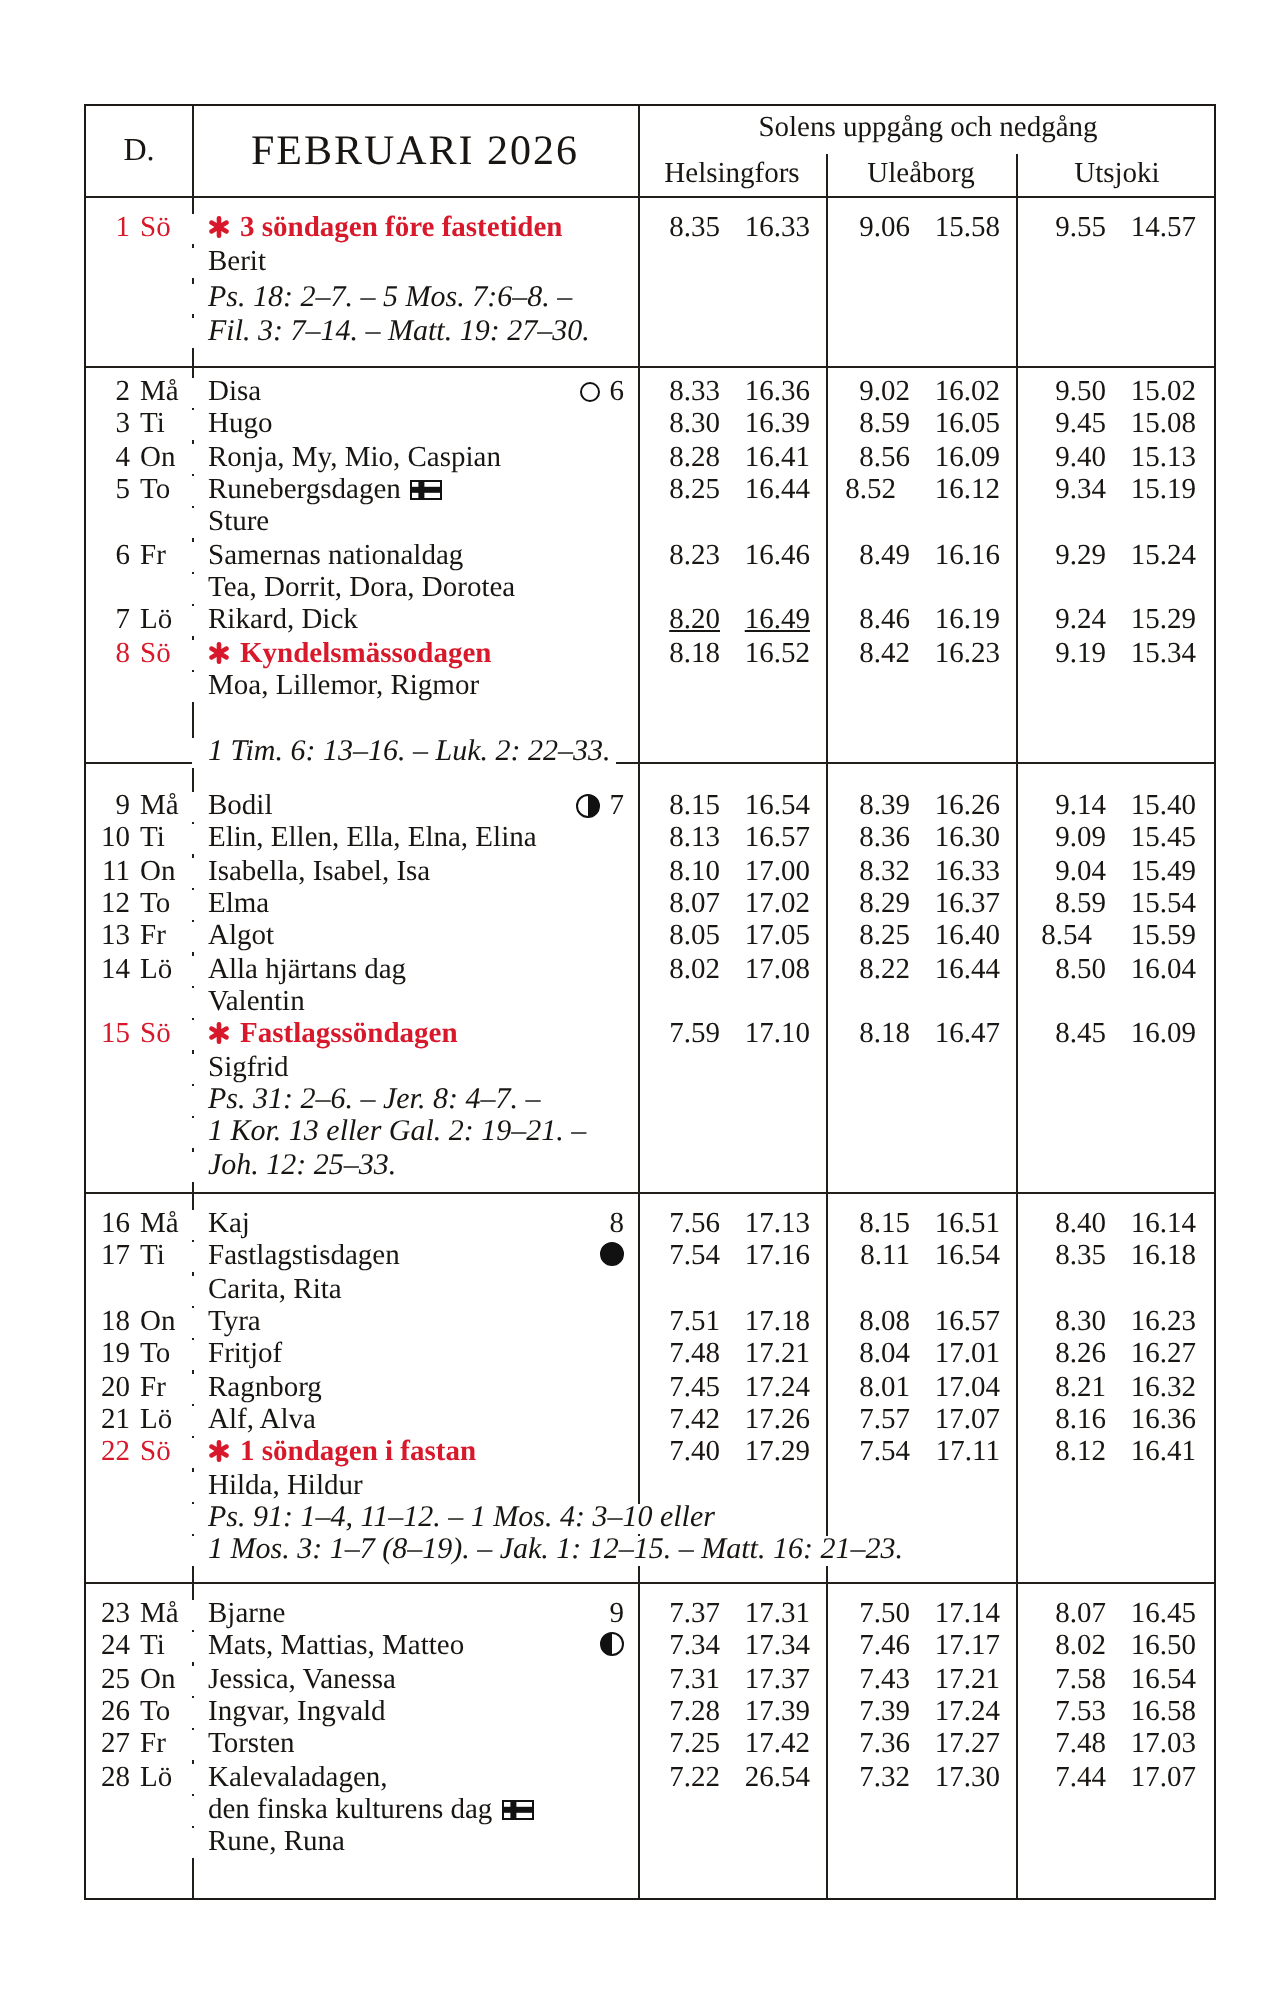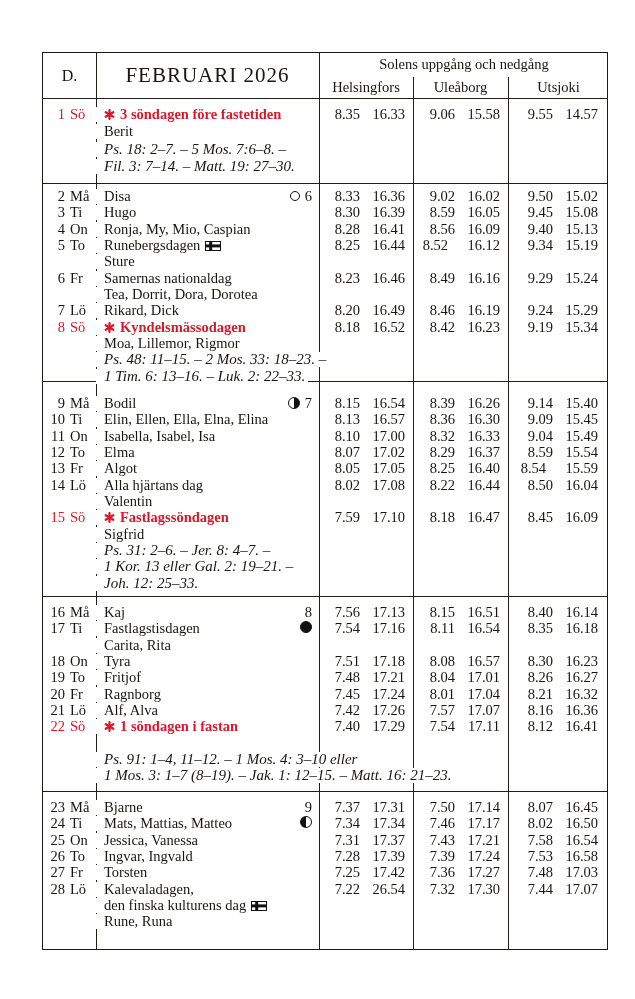--- a/index.html
+++ b/index.html
@@ -204,21 +204,21 @@
           </div>
           <div class="sun-cell col5" style="grid-row: 6;">
             <span class="rise">9.29</span>
             <span class="set">15.24</span>
           </div>
           <div class="day-cell" style="grid-area: 8 / 1;">
             <span class="dnum">7</span>
             <span class="dwd">Lö</span>
           </div>
           <div class="nameline plain" style="grid-row: 8;"><span class="txt">Rikard, Dick</span></div>
-          <div class="sun-cell col3" style="grid-row: 8;">
+          <div class="sun-cell col3" style="grid-row: 8; text-decoration: underline;">
             <span class="rise">8.20</span>
             <span class="set">16.49</span>
           </div>
           <div class="sun-cell col4" style="grid-row: 8;">
             <span class="rise">8.46</span>
             <span class="set">16.19</span>
           </div>
           <div class="sun-cell col5" style="grid-row: 8;">
             <span class="rise">9.24</span>
             <span class="set">15.29</span>
@@ -226,21 +226,20 @@
           <div class="day-cell red" style="grid-area: 9 / 1;">
             <span class="dnum">8</span>
             <span class="dwd">Sö</span>
           </div>
           <div class="nameline holiday red" style="grid-row: 9;"><span class="txt"><svg width="11" height="11" viewBox="0 0 11 11" class="star">
                 <rect x="4.35" y="0" width="2.3" height="11" rx="1.1" fill="#d8192b" transform="rotate(0 5.5 5.5)"></rect>
                 <rect x="4.35" y="0" width="2.3" height="11" rx="1.1" fill="#d8192b" transform="rotate(60 5.5 5.5)"></rect>
                 <rect x="4.35" y="0" width="2.3" height="11" rx="1.1" fill="#d8192b" transform="rotate(120 5.5 5.5)"></rect>
               </svg>Kyndelsmässodagen</span></div>
           <div class="nameline plain" style="grid-row: 10;"><span class="txt">Moa, Lillemor, Rigmor</span></div>
-          <div class="nameline ref" style="grid-row: 11;"><span class="txt">Ps. 48: 11–15. – 2 Mos. 33: 18–23. –</span></div>
           <div class="nameline ref" style="grid-row: 12;"><span class="txt">1 Tim. 6: 13–16. – Luk. 2: 22–33.</span></div>
           <div class="sun-cell col3" style="grid-row: 9;">
             <span class="rise">8.18</span>
             <span class="set">16.52</span>
           </div>
           <div class="sun-cell col4" style="grid-row: 9;">
             <span class="rise">8.42</span>
             <span class="set">16.23</span>
           </div>
           <div class="sun-cell col5" style="grid-row: 9;">
@@ -491,20 +490,21 @@
           </div>
           <div class="day-cell red" style="grid-area: 8 / 1;">
             <span class="dnum">22</span>
             <span class="dwd">Sö</span>
           </div>
           <div class="nameline holiday red" style="grid-row: 8;"><span class="txt"><svg width="11" height="11" viewBox="0 0 11 11" class="star">
                 <rect x="4.35" y="0" width="2.3" height="11" rx="1.1" fill="#d8192b" transform="rotate(0 5.5 5.5)"></rect>
                 <rect x="4.35" y="0" width="2.3" height="11" rx="1.1" fill="#d8192b" transform="rotate(60 5.5 5.5)"></rect>
                 <rect x="4.35" y="0" width="2.3" height="11" rx="1.1" fill="#d8192b" transform="rotate(120 5.5 5.5)"></rect>
               </svg>1 söndagen i fastan</span></div>
+          <div class="nameline plain" style="grid-row: 9;"><span class="txt">Hilda, Hildur</span></div>
           <div class="nameline ref" style="grid-row: 10;"><span class="txt">Ps. 91: 1–4, 11–12. – 1 Mos. 4: 3–10 eller</span></div>
           <div class="nameline ref" style="grid-row: 11;"><span class="txt">1 Mos. 3: 1–7 (8–19). – Jak. 1: 12–15. – Matt. 16: 21–23.</span></div>
           <div class="sun-cell col3" style="grid-row: 8;">
             <span class="rise">7.40</span>
             <span class="set">17.29</span>
           </div>
           <div class="sun-cell col4" style="grid-row: 8;">
             <span class="rise">7.54</span>
             <span class="set">17.11</span>
           </div>

